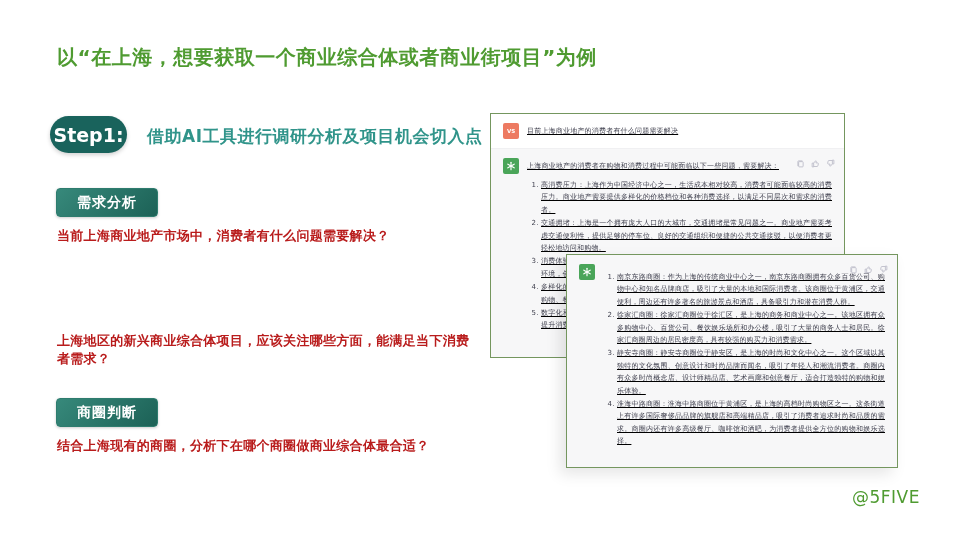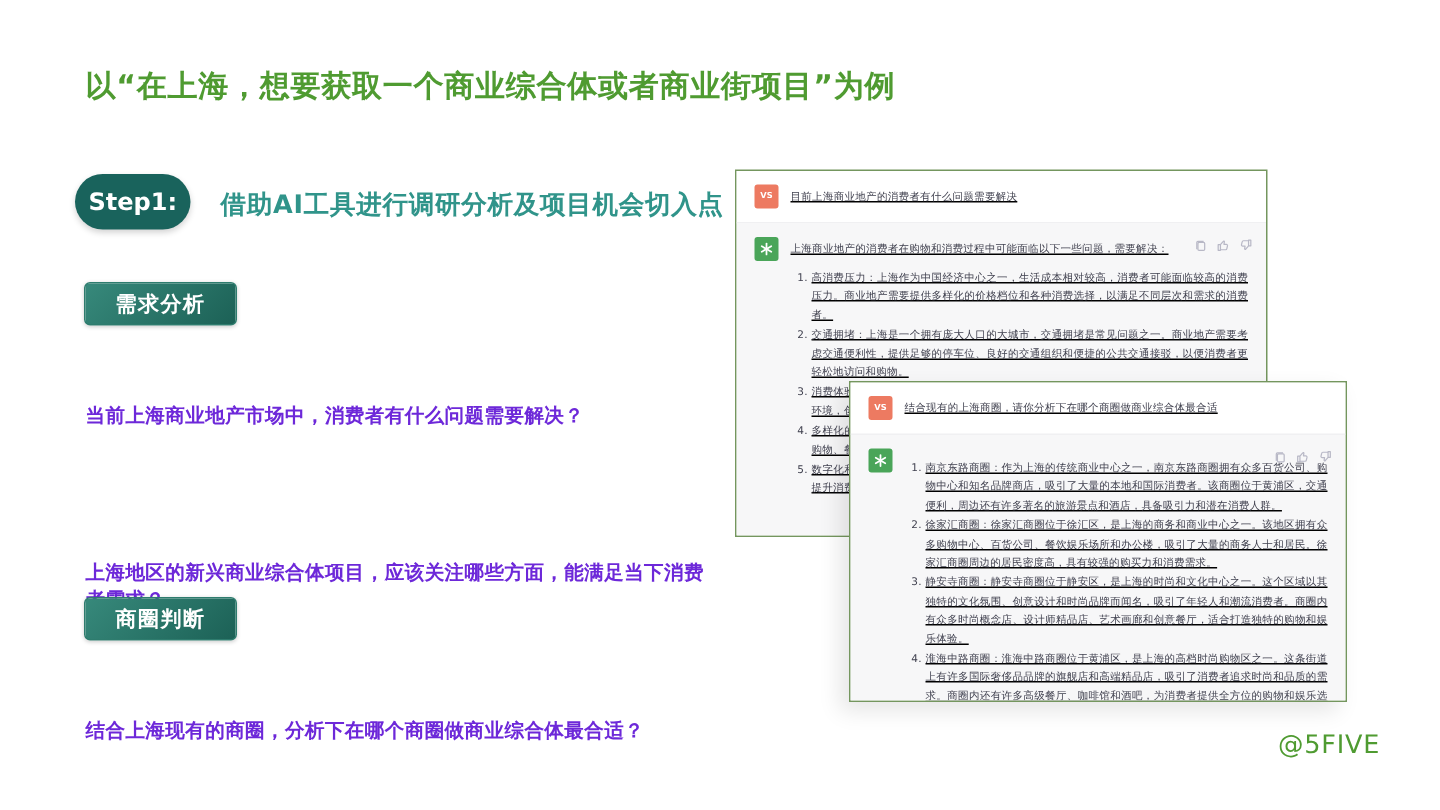--- a/index.html
+++ b/index.html
@@ -12,39 +12,39 @@
   
   .page-title {
     position:absolute; left:57px; top:44px;
     font-size:20px; font-weight:800; color:#4f9b31; letter-spacing:.5px;
   }
   
   .step-pill {
     position:absolute; left:50px; top:116px; width:77px; height:37px;
     background:#19635c; border-radius:19px;
     display:flex; align-items:center; justify-content:center;
-    color:#fff; font-size:16px; font-weight:700;
+    color:#fff; font-size:19px; font-weight:700;
     box-shadow:0 2px 4px rgba(0,0,0,.18);
   }
   .step-heading {
     position:absolute; left:147px; top:125px;
     font-size:17px; font-weight:700; color:#30948a; letter-spacing:.5px;
   }
   
   .label-box {
     position:absolute; left:56px; width:102px; height:29px;
     background:linear-gradient(135deg,#37897b 0%,#1c6156 100%);
     border:1px solid #2e7c6e; border-radius:4px;
     display:flex; align-items:center; justify-content:center;
     color:#fff; font-size:14px; font-weight:700; letter-spacing:1px;
     box-shadow:0 1px 3px rgba(0,0,0,.2);
   }
   .q-text {
     position:absolute; left:57px; width:420px;
-    font-size:13px; font-weight:600; color:#6d28d9; letter-spacing:.3px;margin-top:41px;
+    font-size:13px; font-weight:600; color:#b91c1c; letter-spacing:.3px;
   }
   .b1{top:188px;} .q1{top:227px;}
   .b2{top:293px;} .q2{top:332px;}
   .b3{top:398px;} .q3{top:437px;}
   
   .chat {
     position:absolute; background:#fff; border:1px solid #74965e;
     display:flex; flex-direction:column; overflow:hidden;
   }
   .chat-back  { left:490px; top:113px; width:355px; height:245px; z-index:1; }
@@ -140,26 +140,20 @@
         <span class="aicon">
           <svg viewBox="0 0 12 12" fill="none" stroke="#b8b8c6" stroke-width="1.1" stroke-linejoin="round" transform="rotate(180 0 0)" style="transform:rotate(180deg)">
             <path d="M1.5 5.5h2v5h-2zM3.5 10h4.6c.6 0 1-.4 1.1-1l.6-2.6c.1-.6-.4-1.2-1-1.2H6.6l.4-2.2c.1-.6-.7-1-1-.5L3.5 5.5"></path>
           </svg>
         </span>
       </div>
     </div>
   </div>
 
   <div class="chat chat-front">
-    <div class="c-row user">
-      <div class="c-avatar user-av">VS</div>
-      <div class="c-body">
-        <div class="c-text">结合现有的上海商圈，请你分析下在哪个商圈做商业综合体最合适</div>
-      </div>
-    </div>
     <div class="c-row ai">
       <div class="c-avatar ai-av">
         <svg viewBox="0 0 12 12" width="10" height="10">
           <g stroke="#ffffff" stroke-width="1.4" stroke-linecap="round">
             <line x1="6" y1="1.6" x2="6" y2="10.4"></line>
             <line x1="2.2" y1="3.8" x2="9.8" y2="8.2"></line>
             <line x1="2.2" y1="8.2" x2="9.8" y2="3.8"></line>
           </g>
         </svg>
       </div>

